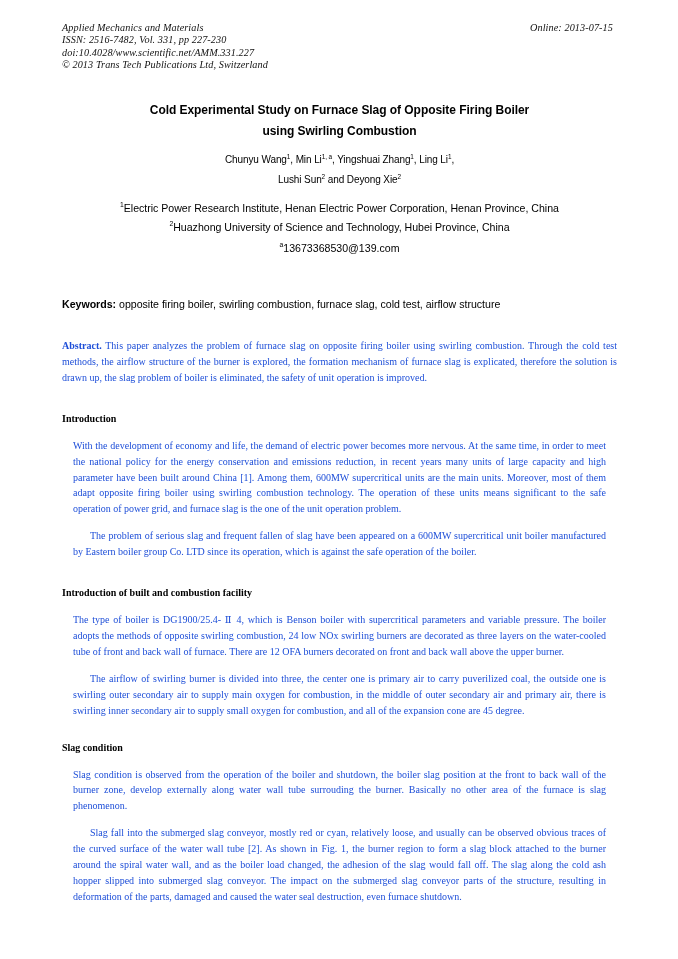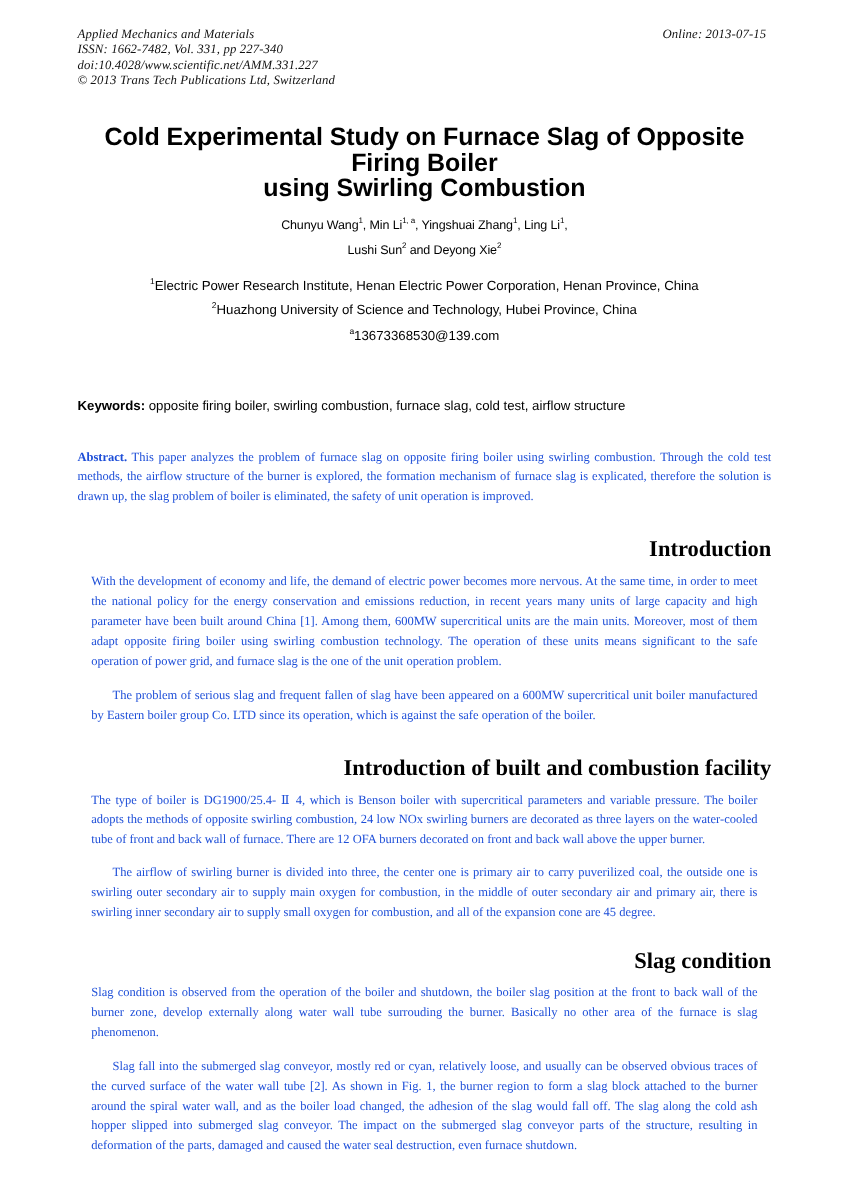--- a/index.html
+++ b/index.html
@@ -44,21 +44,21 @@
     right: 4px;
     white-space: nowrap;
   }
 
   
   .title {
     margin: 24px 0 0 0;
     text-align: center;
     font-family: "Liberation Sans", "DejaVu Sans", sans-serif;
     font-weight: bold;
-    font-size: 20px;
+    font-size: 12px;
     line-height: 20.5px;
     letter-spacing: -.05px;
     padding: 0 4px;
   }
 
   
   .authors {
     margin: 9px 0 0 0;
     text-align: center;
     font-family: "Liberation Sans", "DejaVu Sans", sans-serif;
@@ -112,45 +112,45 @@
     color: #1d4ed8;
   }
   .abstract {
     margin: 26px 0 0 0;
   }
   .abstract .ab-label { font-weight: bold; }
 
   h2.section {
     font-family: "Liberation Serif", "DejaVu Serif", serif;
     font-weight: bold;
-    font-size: 18px;
+    font-size: 10px;
     line-height: 16px;
     margin: 25px 0 8px 0;
-    text-align: right;
+    text-align: left;
   }
   h2.section.tight { margin: 21px 0 7px 0; }
 
   p.para {
     margin: 11px;
     text-indent: 0;
   }
   p.para + p.para { margin-top: 0; }
   p.para.indent { text-indent: 17px; }
 
   .sec-block { margin: 0; }
 </style>
 </head>
 <body>
 
 <div class="page">
 
   <div class="masthead">
     <div class="left-block">
       <div class="line">Applied Mechanics and Materials</div>
-      <div class="line">ISSN: 1662-7482, Vol. 331, pp 227-340</div>
+      <div class="line">ISSN: 2516-7482, Vol. 331, pp 227-230</div>
       <div class="line">doi:10.4028/www.scientific.net/AMM.331.227</div>
       <div class="line">© 2013 Trans Tech Publications Ltd, Switzerland</div>
     </div>
     <div class="online">Online: 2013-07-15</div>
   </div>
 
   <h1 class="title">
     <span>Cold Experimental Study on Furnace Slag of Opposite Firing Boiler</span>
     <br>
     <span>using Swirling Combustion</span>

